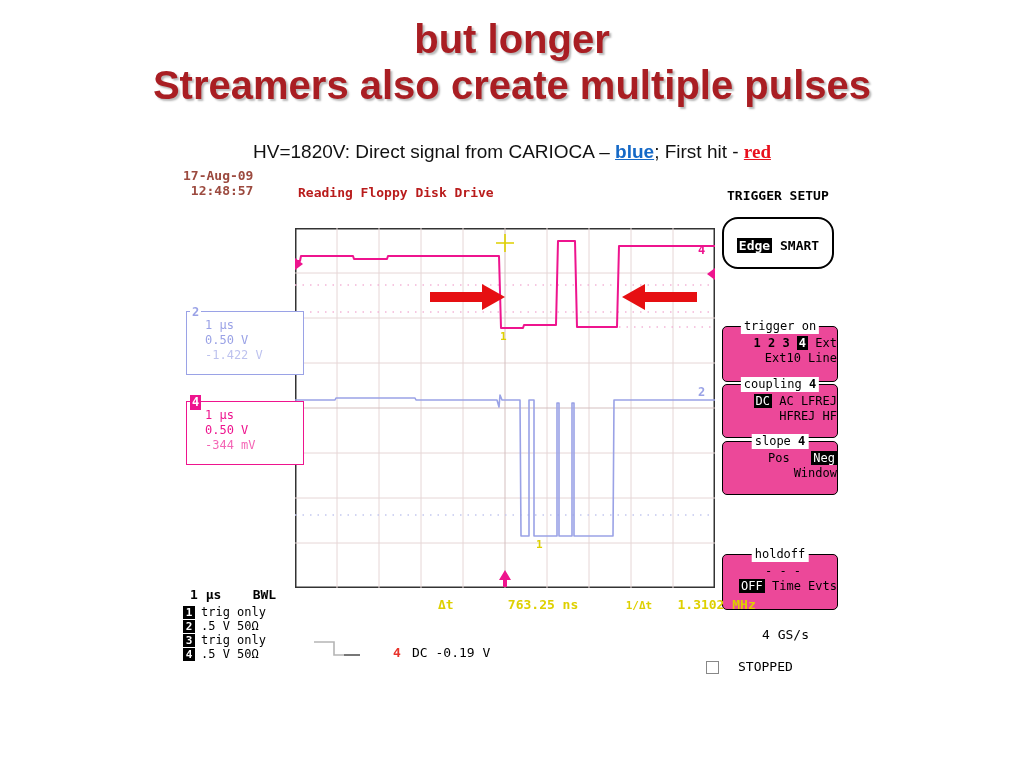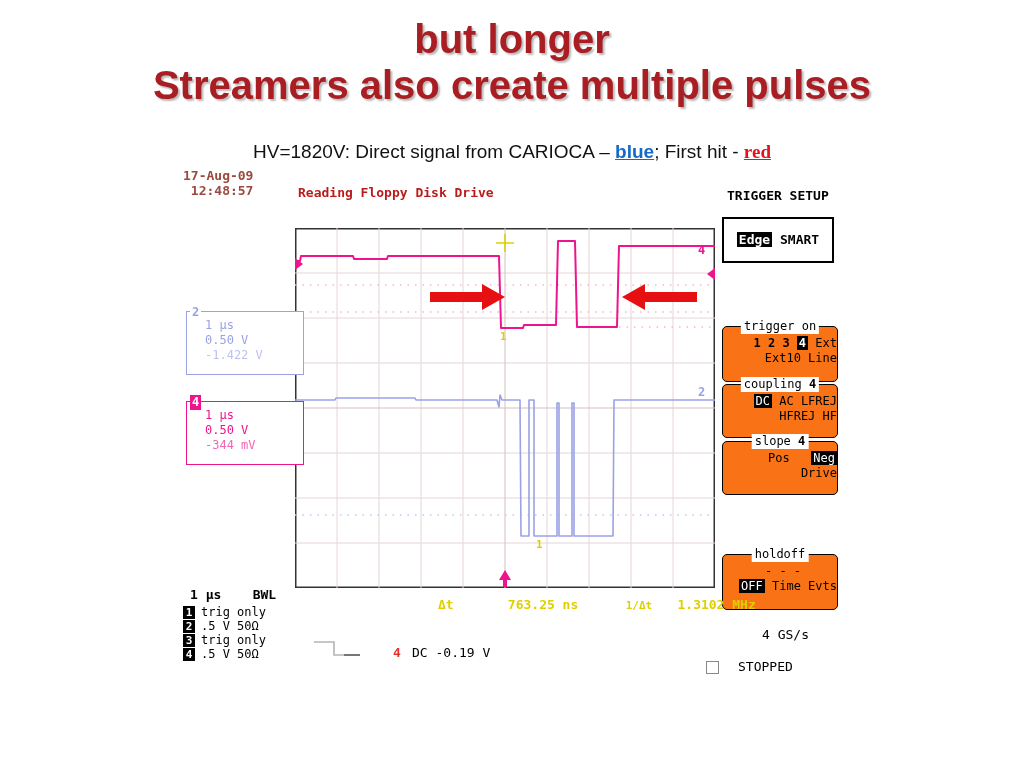--- a/index.html
+++ b/index.html
@@ -15,23 +15,23 @@
   .subtitle .blue{color:#1569c7;font-weight:bold;text-decoration:underline;}
   .subtitle .red{color:#e8101d;font-weight:bold;text-decoration:underline;font-family:Liberation Serif, serif;}
   
   .mono{font-family:"DejaVu Sans Mono",monospace;font-size:13px;color:#000;}
   .abs{position:absolute;}
   .ts{color:#9c4a3f;font-weight:bold;line-height:15px;}
   .msg{color:#b91c1c;font-weight:bold;}
   .tsetup{font-weight:bold;}
   .inv{background:#000;color:#fff;padding:0 2px;}
   
-  .edgebox{border:2px solid #000;border-radius:0;text-align:center;
-           padding-top:13px;font-weight:bold;}
-  .panel{border:1.5px solid #000;border-radius:5px;background:#f97316;
+  .edgebox{border:2px solid #000;border-radius:16px;text-align:center;
+           padding-top:19px;font-weight:bold;}
+  .panel{border:1.5px solid #000;border-radius:5px;background:#ec4899;
          padding:9px 0 0 6px;line-height:15px;font-size:12px;}
   .panel .legend{position:absolute;top:-8px;left:50%;transform:translateX(-50%);
                  background:#fff;padding:0 3px;font-size:12px;white-space:nowrap;}
   .prow{white-space:nowrap;text-align:right;}
   .chbox{background:#fff;line-height:15px;padding:6px 0 0 18px;font-size:12px;}
   .chbox .offset{opacity:.65;}
   .chbox .cnum{position:absolute;top:-7px;left:3px;font-weight:bold;background:#fff;padding:0 2px;}
   .c2{border:1.2px solid #9aa2e6;color:#9aa2e6;}
   .c4{border:1.2px solid #ee148e;color:#ee148e;}
   .c4 .cnum{background:#ee148e;color:#fff;}
@@ -150,21 +150,21 @@
 
   <div class="abs mono panel" style="left:722px;top:441px;width:108px;height:43px;">
     <span class="legend">
       <span>slope</span>
       <b>4</b>
     </span>
     <div class="prow">
       <span>Pos</span>&nbsp;&nbsp;
       <span class="inv">Neg</span>
     </div>
-    <div class="prow" style="padding-left:10px;">Drive</div>
+    <div class="prow" style="padding-left:10px;">Window</div>
   </div>
 
   <div class="abs mono panel" style="left:722px;top:554px;width:108px;height:45px;">
     <span class="legend">holdoff</span>
     <div class="prow" style="text-align:center;">- - -</div>
     <div class="prow">
       <span class="inv">OFF</span>
       <span>Time Evts</span>
     </div>
   </div>

